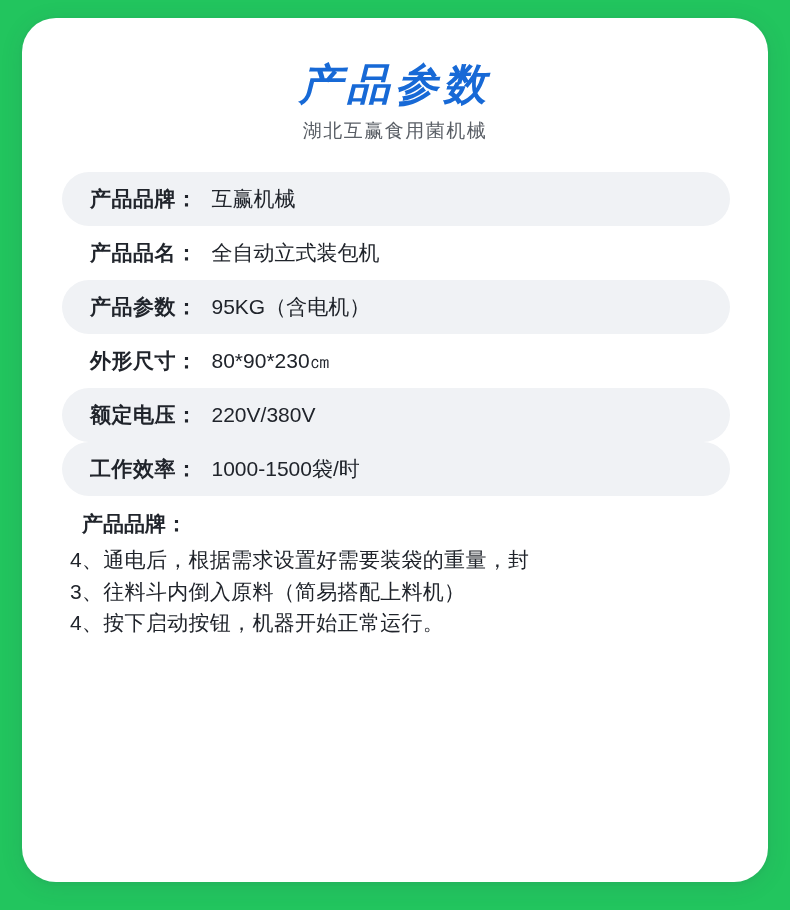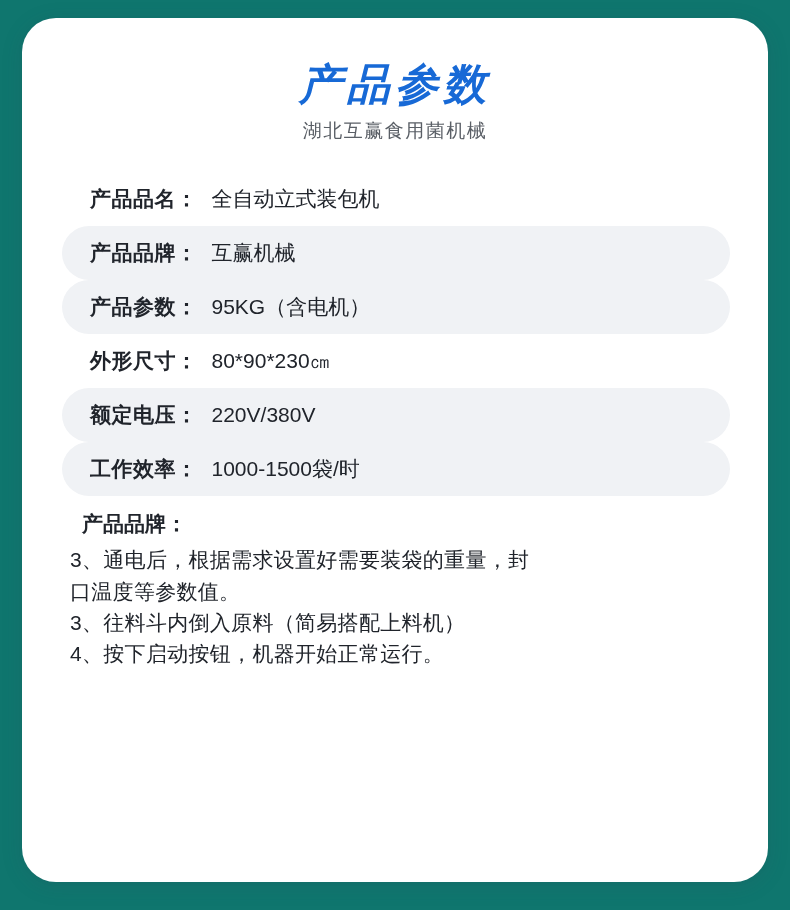--- a/index.html
+++ b/index.html
@@ -10,21 +10,21 @@
     width: 790px;
     height: 910px;
     background: #ffffff;
     font-family: "Liberation Sans", "DejaVu Sans", sans-serif;
     overflow: hidden;
   }
   .page {
     position: relative;
     width: 790px;
     height: 910px;
-    background: #0f766e;
+    background: #22c55e;
     box-sizing: border-box;
   }
   .card {
     position: absolute;
     left: 22px;
     top: 18px;
     width: 746px;
     height: 864px;
     background: #ffffff;
     border-radius: 34px;
@@ -103,28 +103,28 @@
 <div class="page">
   <div class="card">
 
     <div class="title-block">
       <div class="main-title">产品参数</div>
       <div class="sub-title">湖北互赢食用菌机械</div>
     </div>
 
     <div class="spec-list">
 
+      <div class="spec-row alt">
+        <span class="spec-label">产品品牌：</span>
+        <span class="spec-value">互赢机械</span>
+      </div>
+
       <div class="spec-row">
         <span class="spec-label">产品品名：</span>
         <span class="spec-value">全自动立式装包机</span>
-      </div>
-
-      <div class="spec-row alt">
-        <span class="spec-label">产品品牌：</span>
-        <span class="spec-value">互赢机械</span>
       </div>
 
       <div class="spec-row alt">
         <span class="spec-label">产品参数：</span>
         <span class="spec-value">95KG（含电机）</span>
       </div>
 
       <div class="spec-row">
         <span class="spec-label">外形尺寸：</span>
         <span class="spec-value">80*90*230㎝</span>
@@ -138,20 +138,19 @@
 
       <div class="spec-row alt">
         <span class="spec-label">工作效率：</span>
         <span class="spec-value">1000-1500袋/时</span>
       </div>
 
     </div>
 
     <div class="features">
       <div class="features-title">产品品牌：</div>
-      <div class="feature-line">3、通电后，根据需求设置好需要装袋的重量，封</div>
-      <div class="feature-line">口温度等参数值。</div>
+      <div class="feature-line">4、通电后，根据需求设置好需要装袋的重量，封</div>
       <div class="feature-line">3、往料斗内倒入原料（简易搭配上料机）</div>
       <div class="feature-line">4、按下启动按钮，机器开始正常运行。</div>
     </div>
 
   </div>
 </div>
 
 </body></html>

